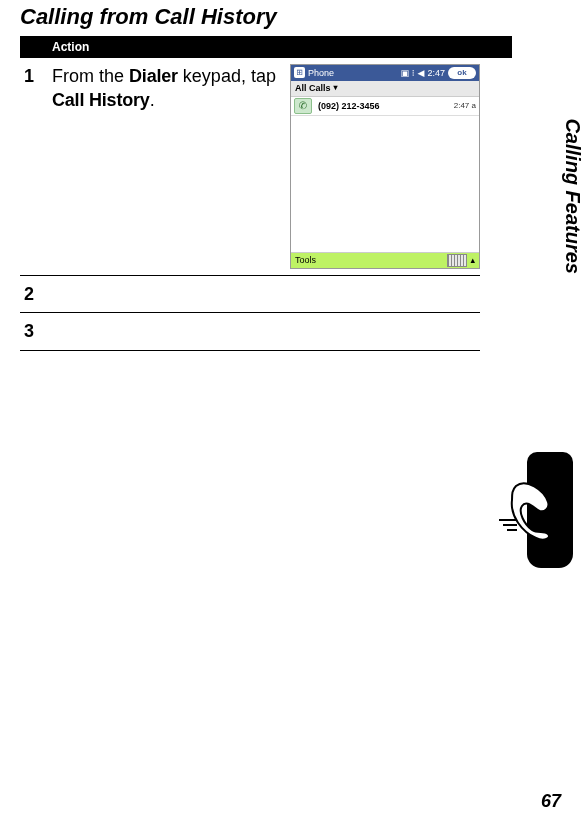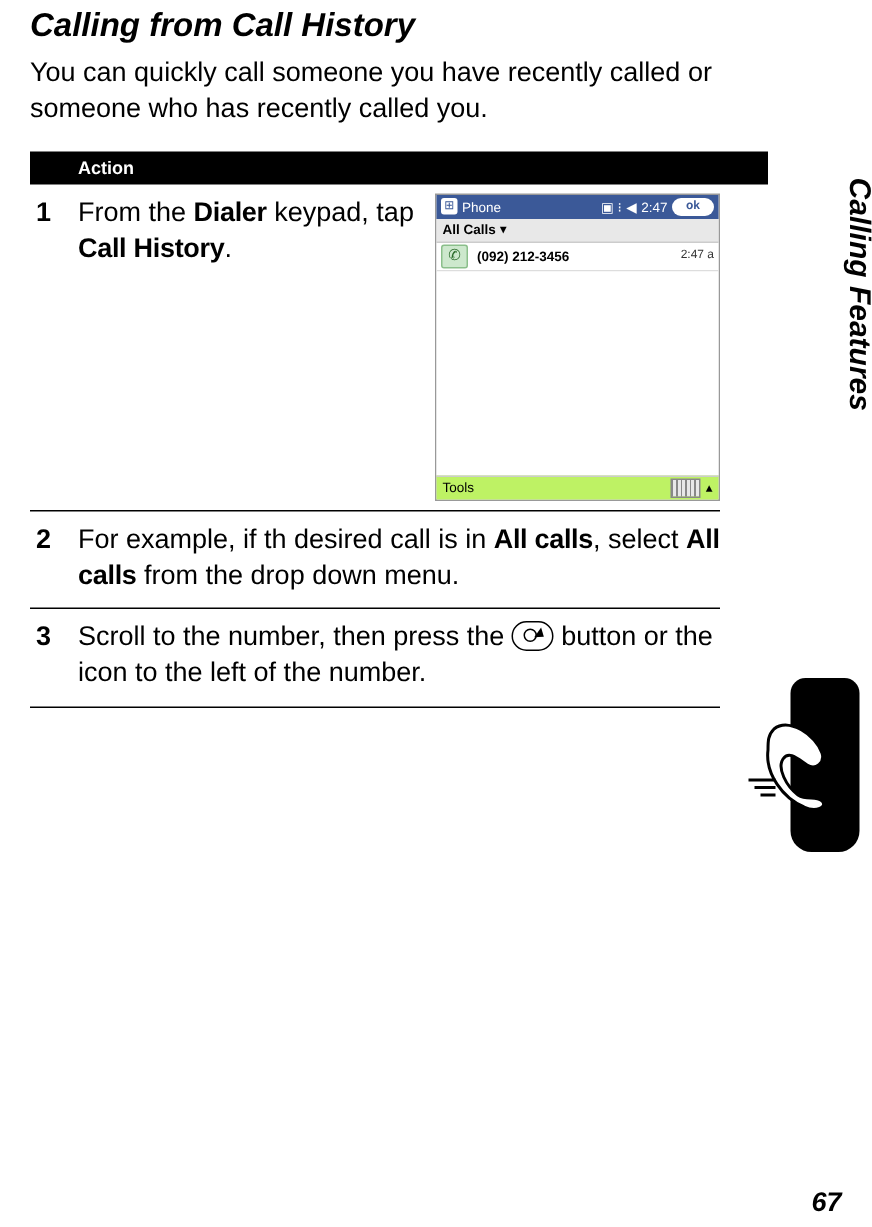--- a/index.html
+++ b/index.html
@@ -220,21 +220,20 @@
     font-weight: bold;
     font-style: italic;
     font-size: 18px;
   }
 </style>
 </head>
 <body>
 
 <div class="page">
   <div class="heading">Calling from Call History</div>
-  <div class="intro">You can quickly call someone you have recently called or someone who has recently called you.</div>
 
   <div class="action-hdr">Action</div>
 
   <div class="steps" id="steps-container">
       <div class="step first">
         <div class="stepnum">1</div>
         <div class="stepbody">
           <div class="step1row">
             <div class="step1text">
               <p>From the <span class="cond">Dialer</span> keypad, tap <span class="cond">Call History</span>.</p>
@@ -269,28 +268,24 @@
                   <span>▴</span>
                 </span>
               </div>
             </div>
           </div>
         </div>
       </div>
       <div class="step">
         <div class="stepnum">2</div>
         <div class="stepbody">
-          <p>For example, if th desired call is in <span class="cond">All calls</span>, select <span class="cond">All calls</span> from the drop down menu.</p>
         </div>
       </div>
       <div class="step">
         <div class="stepnum">3</div>
-        <div class="stepbody">
-          <p>Scroll to the number, then press the <span class="action-btn-icon"></span> button or the icon to the left of the number.</p>
-        </div>
       </div>
     </div>
   <div class="divider-after"></div>
 
   <div class="side-label">Calling Features</div>
 
   <div class="phone-big-icon">
     <div class="body"></div>
     <div class="handset">
       <svg viewBox="0 0 44 60">

